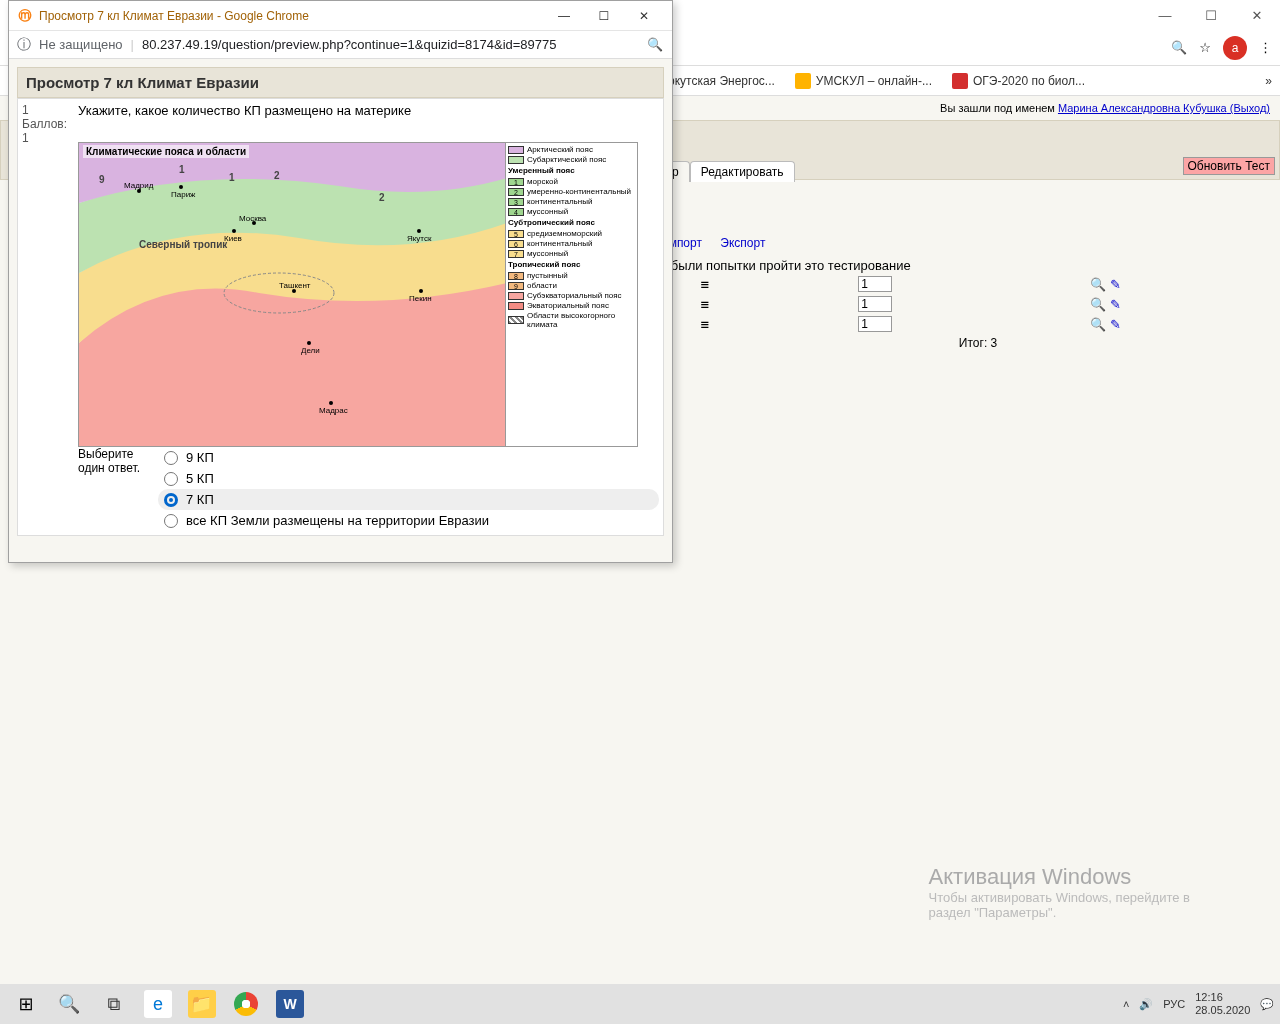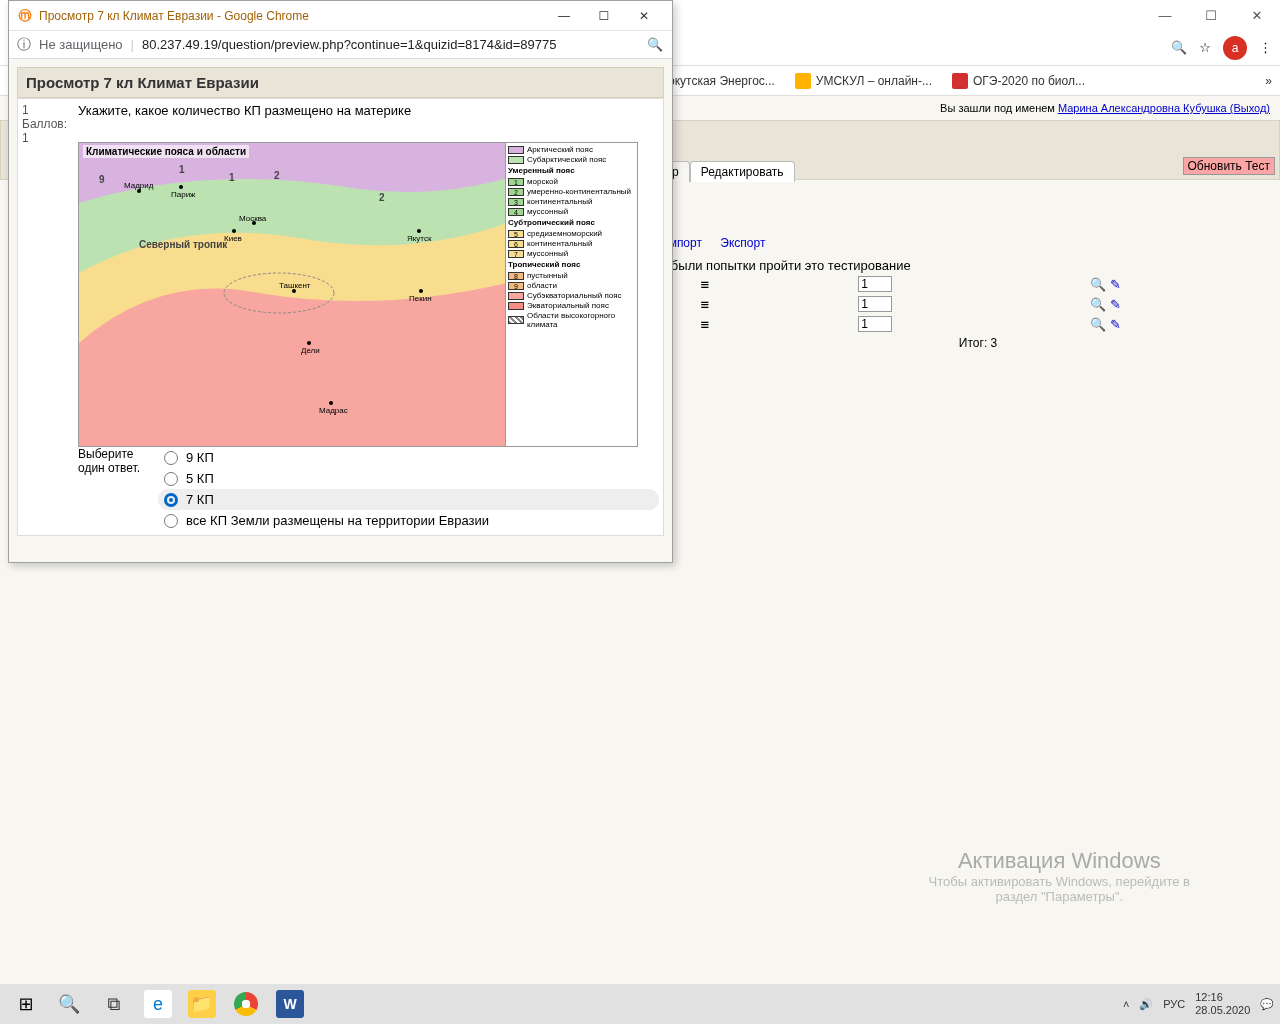--- a/index.html
+++ b/index.html
@@ -29,21 +29,21 @@
 .attempts-text { position: absolute; left: 660px; top: 85px; font-size: 13px; }
 
 .grades-table { position: absolute; left: 660px; top: 102px; width: 550px; }
 .grades-table table { width: 100%; border-collapse: collapse; font-size: 12px; }
 .grades-table th { background: #e8e4d8; border: 1px solid #ccc; padding: 2px 4px; font-weight: bold; }
 .grades-table td { padding: 2px 4px; text-align: center; }
 .grades-table input { width: 34px; border: 1px solid #999; font-size: 12px; padding: 0 2px; }
 .type-ico { font-family: monospace; font-size: 14px; }
 .act-ico { font-size: 13px; color: #0000cc; cursor: pointer; }
 
-.watermark { position: absolute; right: 90px; bottom: 120px; color: #bbb; text-align: center; }
+.watermark { position: absolute; right: 90px; bottom: 104px; color: #bbb; }
 .watermark h2 { font-size: 22px; font-weight: normal; color: #aaa; }
 .watermark p { font-size: 13px; color: #bbb; }
 
 
 .popup { position: absolute; top: 0; left: 8px; width: 665px; background: #fff; border: 1px solid #a0a0a0; box-shadow: 3px 3px 8px rgba(0,0,0,.2); }
 .popup .win-title { height: 30px; background: #fff; display: flex; align-items: center; padding: 0 8px; border-bottom: 1px solid #e5e5e5; }
 .popup .win-title .favicon { width: 16px; height: 16px; margin-right: 6px; display: inline-flex; align-items: center; justify-content: center; color: #f98012; font-weight: bold; }
 .popup .win-title .ttl { flex: 1; font-size: 12px; color: #a16207; }
 .popup .win-title .wc { width: 40px; height: 30px; display: flex; align-items: center; justify-content: center; color: #333; font-size: 12px; }
 .popup .addr { height: 28px; display: flex; align-items: center; border-bottom: 1px solid #ddd; padding: 0 8px; color: #5f6368; font-size: 13px; gap: 8px; }

